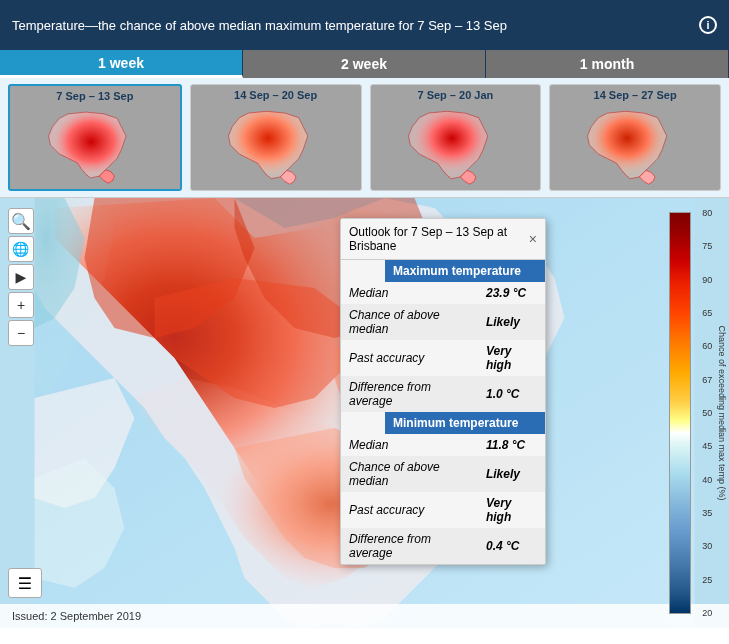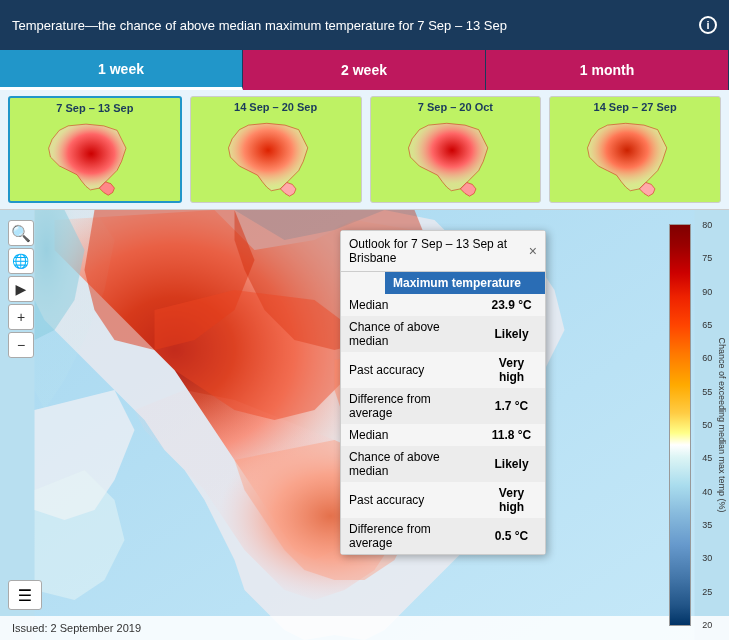--- a/index.html
+++ b/index.html
@@ -24,22 +24,22 @@
       border: 2px solid #fff;
       border-radius: 50%;
       display: flex; align-items: center; justify-content: center;
       font-size: 11px; font-weight: bold; color: #fff;
       cursor: pointer;
     }
 
     
     .tab-bar {
       display: flex;
-      background: #be185d;
-      height: 40px;
+      background: #737373;
+      height: 28px;
     }
     .tab {
       flex: 1;
       display: flex; align-items: center; justify-content: center;
       color: #fff;
       font-size: 14px;
       font-weight: bold;
       cursor: pointer;
       border-right: 1px solid #1a3a5c;
     }
@@ -49,21 +49,21 @@
     .thumbnail-row {
       display: flex;
       background: #e8f4fc;
       padding: 6px 8px;
       gap: 8px;
       height: 120px;
       border-bottom: 1px solid #ccc;
     }
     .thumb-card {
       flex: 1;
-      background: #bef264;
+      background: #a3a3a3;
       border: 1px solid #ccc;
       border-radius: 3px;
       display: flex;
       flex-direction: column;
       align-items: center;
       padding: 4px;
       cursor: pointer;
       position: relative;
     }
     .thumb-card.selected { border: 2px solid #2196c9; }
@@ -169,22 +169,23 @@
     }
     .popup-table {
       width: 100%;
       border-collapse: collapse;
     }
     .popup-table tr:nth-child(even) { background: #ececec; }
     .popup-table tr:nth-child(odd) { background: #f5f5f5; }
     .popup-table td {
       padding: 4px 8px;
       font-size: 12px;
-    }
-    .popup-table td:last-child { text-align: center; font-weight: bold; }
+      font-style: italic;
+    }
+    .popup-table td:last-child { text-align: left; font-weight: bold; }
 
     
     .brisbane-marker {
       position: absolute;
       bottom: 100px;
       left: 490px;
       z-index: 25;
       display: flex;
       flex-direction: column;
       align-items: center;
@@ -281,21 +282,21 @@
               <stop offset="55%" style="stop-color:#ff8866;stop-opacity:1"></stop>
               <stop offset="100%" style="stop-color:#ffddcc;stop-opacity:0.4"></stop>
             </radialGradient>
           </defs>
           <path d="M20,15 L30,10 L50,8 L70,10 L85,15 L90,25 L95,35 L90,50 L85,60 L75,70 L65,80 L55,82 L50,78 L45,72 L40,65 L30,60 L20,55 L10,45 L8,35 L12,25 Z" fill="url(#r1)" stroke="#cc0000" stroke-width="0.5"></path>
           <path d="M65,80 L70,85 L75,88 L80,85 L82,80 L78,75 L72,73 Z" fill="#ffaaaa" stroke="#cc0000" stroke-width="0.5"></path>
         </svg>
       </div>
     </div>
     <div class="thumb-card">
-      <div class="thumb-label">7 Sep – 20 Oct</div>
+      <div class="thumb-label">7 Sep – 20 Jan</div>
       <div class="thumb-map">
         <svg class="aus-svg" viewBox="0 0 120 90" xmlns="http://www.w3.org/2000/svg">
           <defs>
             <radialGradient id="r2" cx="55%" cy="40%" r="50%">
               <stop offset="0%" style="stop-color:#cc0000;stop-opacity:1"></stop>
               <stop offset="50%" style="stop-color:#ff6666;stop-opacity:1"></stop>
               <stop offset="100%" style="stop-color:#ffcccc;stop-opacity:0.4"></stop>
             </radialGradient>
           </defs>
           <path d="M20,15 L30,10 L50,8 L70,10 L85,15 L90,25 L95,35 L90,50 L85,60 L75,70 L65,80 L55,82 L50,78 L45,72 L40,65 L30,60 L20,55 L10,45 L8,35 L12,25 Z" fill="url(#r2)" stroke="#cc0000" stroke-width="0.5"></path>
@@ -382,21 +383,21 @@
     <div class="legend">
       <div style="display:flex;flex-direction:column;align-items:center;padding:6px 0;width:50px;">
         <div style="width:22px;flex:1;background:linear-gradient(to bottom, #800000 0%, #990000 5%, #cc0000 12%, #ee2200 18%, #ff4400 25%, #ff7700 32%, #ffaa00 40%, #ffcc44 47%, #ffff88 52%, #ffffff 55%, #ddf5f5 58%, #aaddee 65%, #88bbdd 72%, #6699cc 80%, #4477aa 88%, #225588 95%, #003366 100%);border:1px solid #999;margin:8px 0;"></div>
       </div>
       <div class="legend-labels">
         <span>80</span>
         <span>75</span>
         <span>90</span>
         <span>65</span>
         <span>60</span>
-        <span>55</span>
+        <span>67</span>
         <span>50</span>
         <span>45</span>
         <span>40</span>
         <span>35</span>
         <span>30</span>
         <span>25</span>
         <span>20</span>
       </div>
       <div style="position:relative;width:18px;display:flex;align-items:center;justify-content:center;">
         <div style="font-size:9px;color:#333;white-space:nowrap;transform:rotate(90deg);transform-origin:center center;width:180px;text-align:center;position:absolute;">Chance of exceeding median max temp (%)</div>
@@ -419,42 +420,43 @@
           <tr>
             <td>Chance of above median</td>
             <td>Likely</td>
           </tr>
           <tr>
             <td>Past accuracy</td>
             <td>Very high</td>
           </tr>
           <tr>
             <td>Difference from average</td>
-            <td>1.7 °C</td>
+            <td>1.0 °C</td>
           </tr>
         </tbody>
       </table>
 
+      <div class="popup-section-header">Minimum temperature</div>
       <table class="popup-table">
         <tbody>
           <tr>
             <td>Median</td>
             <td>11.8 °C</td>
           </tr>
           <tr>
             <td>Chance of above median</td>
             <td>Likely</td>
           </tr>
           <tr>
             <td>Past accuracy</td>
             <td>Very high</td>
           </tr>
           <tr>
             <td>Difference from average</td>
-            <td>0.5 °C</td>
+            <td>0.4 °C</td>
           </tr>
         </tbody>
       </table>
     </div>
 
     <div class="brisbane-marker">
       <div class="marker-dot"></div>
       <span class="marker-label">Brisbane</span>
     </div>
 

